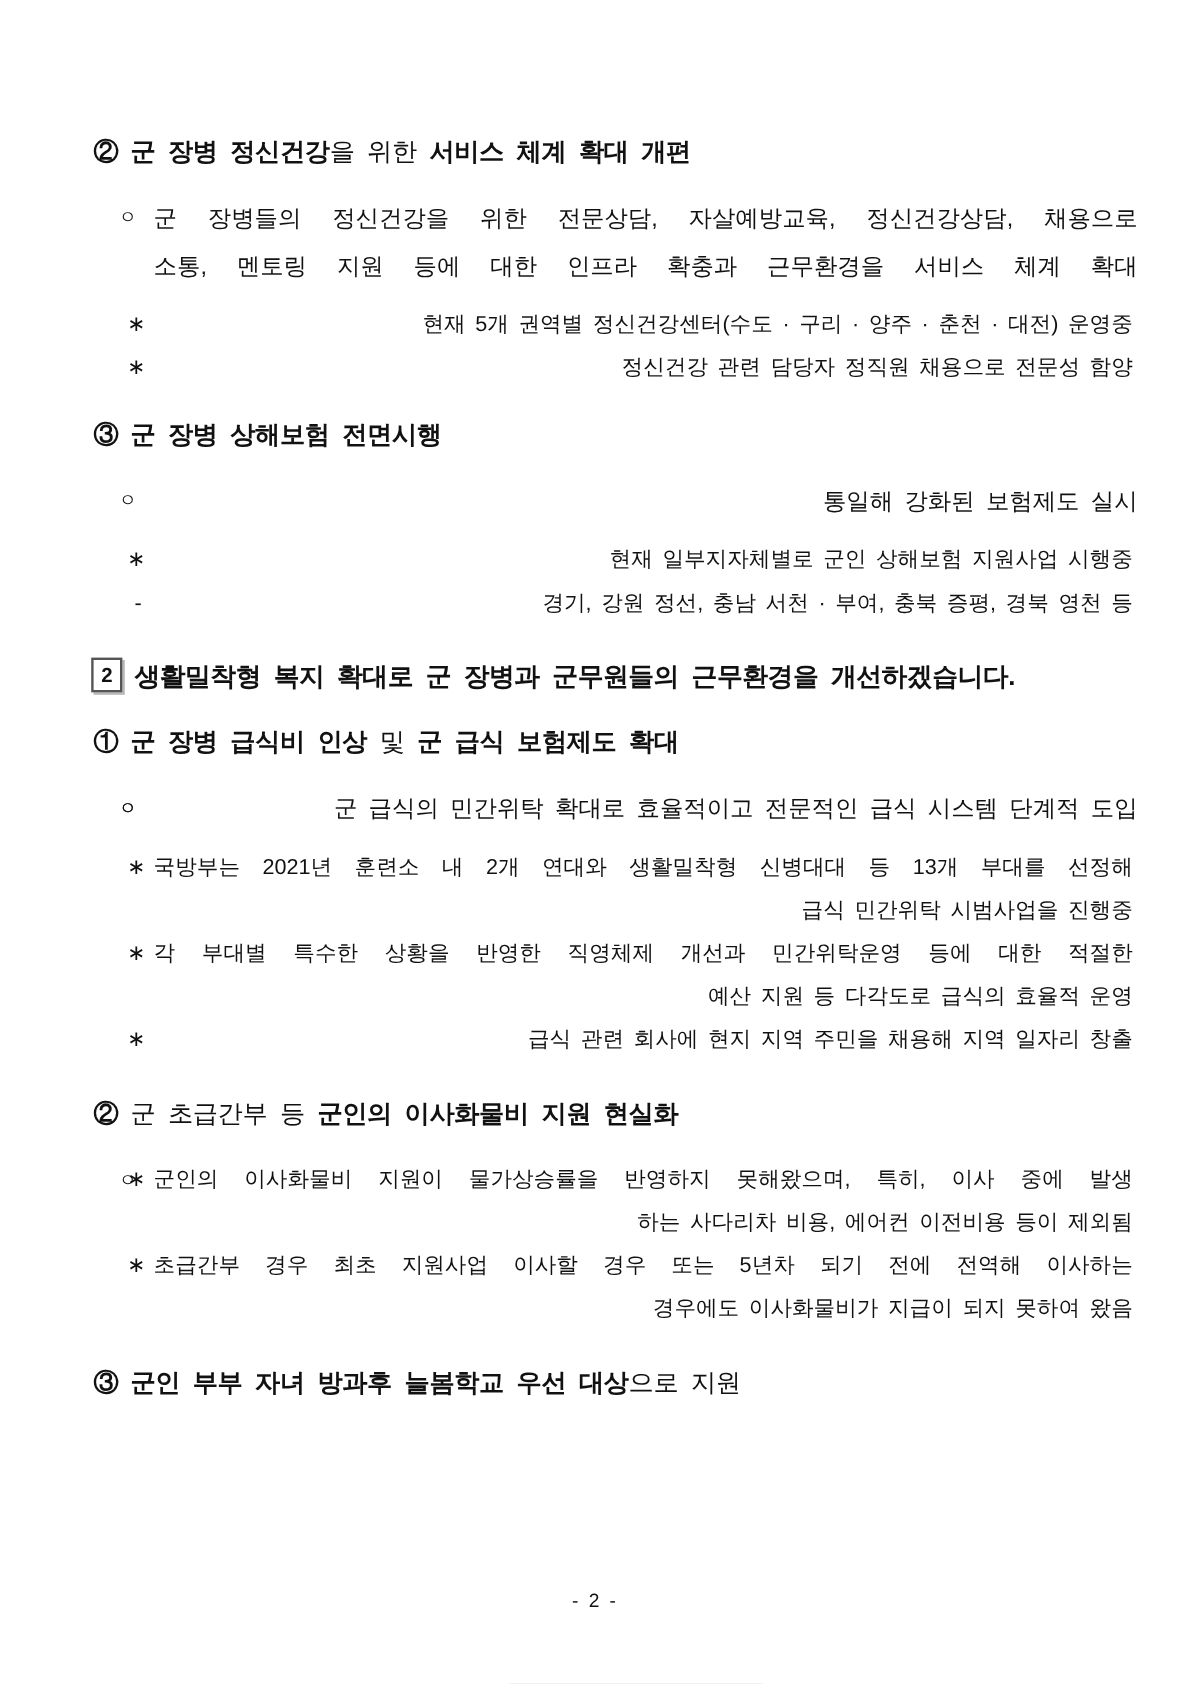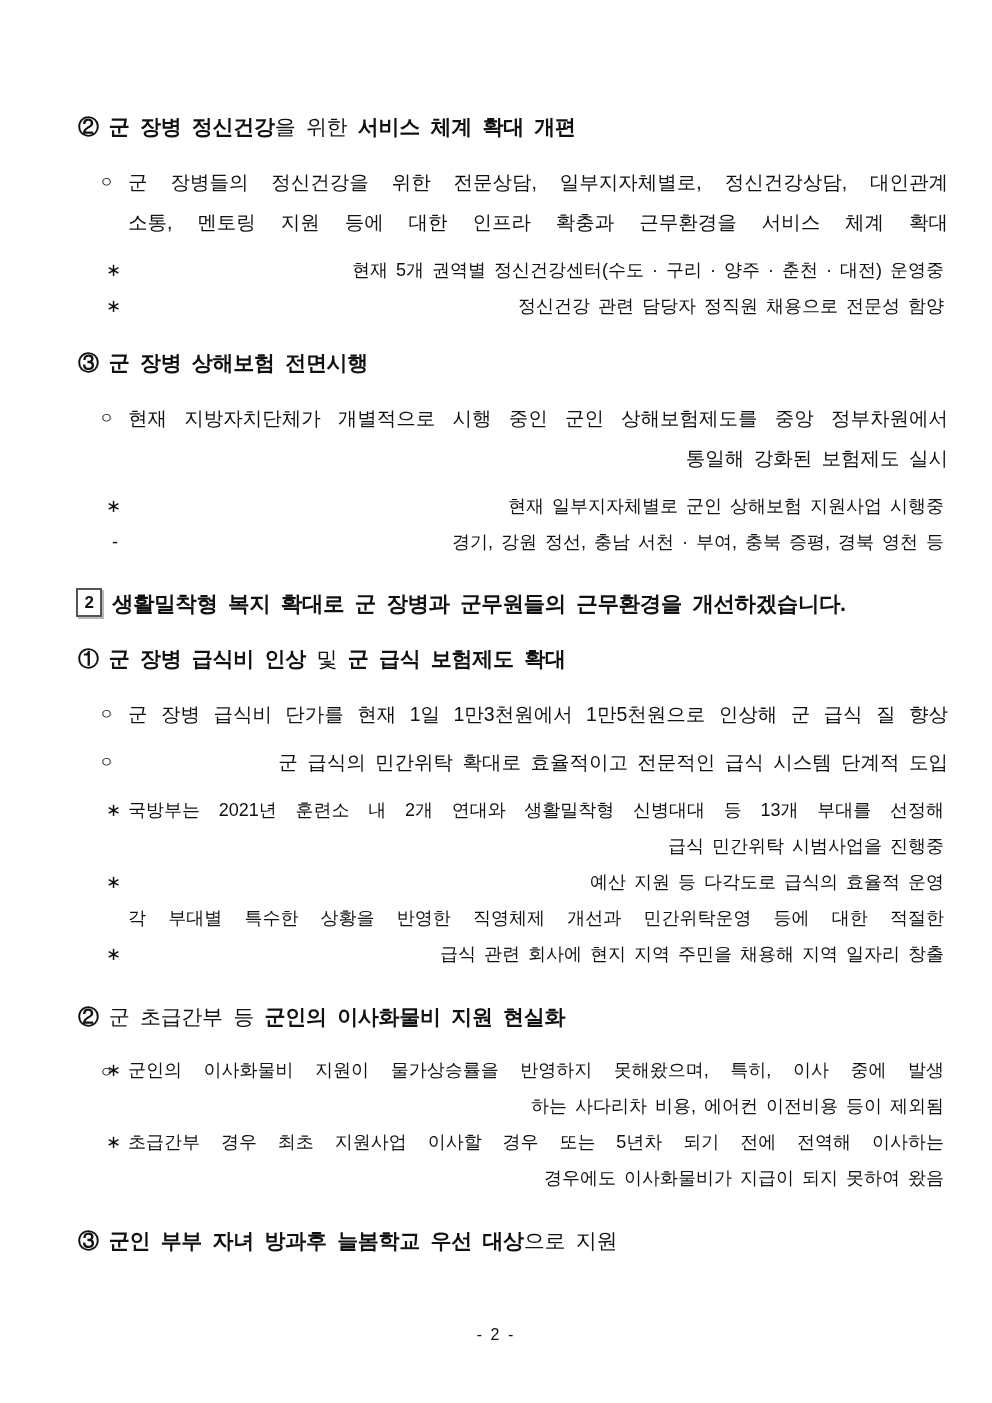--- a/index.html
+++ b/index.html
@@ -77,64 +77,62 @@
   }
 </style>
 </head>
 <body>
 
 <div class="page">
   <div id="doc-body">
       <div class="blk b-h2"><span class="h-marker">②</span><span class="seg-b">군 장병 정신건강</span><span class="seg-n">을 위한 </span><span class="seg-b">서비스 체계 확대 개편</span></div>
       <div class="blk b-bullet">
         <span class="p-marker">ㅇ</span>
-        <span class="line fill">군 장병들의 정신건강을 위한 전문상담, 일부지자체별로, 정신건강상담, 대인관계</span>
+        <span class="line fill">군 장병들의 정신건강을 위한 전문상담, 자살예방교육, 정신건강상담, 채용으로</span>
         <span class="line fill">소통, 멘토링 지원 등에 대한 인프라 확충과 근무환경을 서비스 체계 확대</span>
       </div>
       <div class="blk b-note">
         <span class="p-marker">∗</span>
         <span class="line">현재 5개 권역별 정신건강센터(수도 · 구리 · 양주 · 춘천 · 대전) 운영중</span>
       </div>
       <div class="blk b-note">
         <span class="p-marker">∗</span>
         <span class="line">정신건강 관련 담당자 정직원 채용으로 전문성 함양</span>
       </div>
       <div class="blk b-h2"><span class="h-marker">③</span><span class="seg-b">군 장병 상해보험 전면시행</span></div>
       <div class="blk b-bullet">
         <span class="p-marker">ㅇ</span>
-        <span class="line fill">현재 지방자치단체가 개별적으로 시행 중인 군인 상해보험제도를 중앙 정부차원에서</span>
         <span class="line">통일해 강화된 보험제도 실시</span>
       </div>
       <div class="blk b-note">
         <span class="p-marker">∗</span>
         <span class="line">현재 일부지자체별로 군인 상해보험 지원사업 시행중</span>
       </div>
       <div class="blk b-dash">
         <span class="p-marker">-</span>
         <span class="line">경기, 강원 정선, 충남 서천 · 부여, 충북 증평, 경북 영천 등</span>
       </div>
       <div class="blk b-h1"><span class="boxnum">2</span><span class="seg-b">생활밀착형 복지 확대로 군 장병과 군무원들의 근무환경을 개선하겠습니다.</span></div>
       <div class="blk b-h2"><span class="h-marker">①</span><span class="seg-b">군 장병 급식비 인상</span><span class="seg-n"> 및 </span><span class="seg-b">군 급식 보험제도 확대</span></div>
       <div class="blk b-bullet">
         <span class="p-marker">ㅇ</span>
-        <span class="line fill">군 장병 급식비 단가를 현재 1일 1만3천원에서 1만5천원으로 인상해 군 급식 질 향상</span>
       </div>
       <div class="blk b-bullet" style="margin-top: 8px;">
         <span class="p-marker">ㅇ</span>
         <span class="line">군 급식의 민간위탁 확대로 효율적이고 전문적인 급식 시스템 단계적 도입</span>
       </div>
       <div class="blk b-note">
         <span class="p-marker">∗</span>
         <span class="line fill">국방부는 2021년 훈련소 내 2개 연대와 생활밀착형 신병대대 등 13개 부대를 선정해</span>
         <span class="line">급식 민간위탁 시범사업을 진행중</span>
       </div>
       <div class="blk b-note">
         <span class="p-marker">∗</span>
+        <span class="line fill">각 부대별 특수한 상황을 반영한 직영체제 개선과 민간위탁운영 등에 대한 적절한</span>
         <span class="line">예산 지원 등 다각도로 급식의 효율적 운영</span>
-        <span class="line fill">각 부대별 특수한 상황을 반영한 직영체제 개선과 민간위탁운영 등에 대한 적절한</span>
       </div>
       <div class="blk b-note">
         <span class="p-marker">∗</span>
         <span class="line">급식 관련 회사에 현지 지역 주민을 채용해 지역 일자리 창출</span>
       </div>
       <div class="blk b-h2 gap-lg"><span class="h-marker">②</span><span class="seg-n">군 초급간부 등 </span><span class="seg-b">군인의 이사화물비 지원 현실화</span></div>
       <div class="blk b-bullet">
         <span class="p-marker">ㅇ</span>
       </div>
       <div class="blk b-note">

